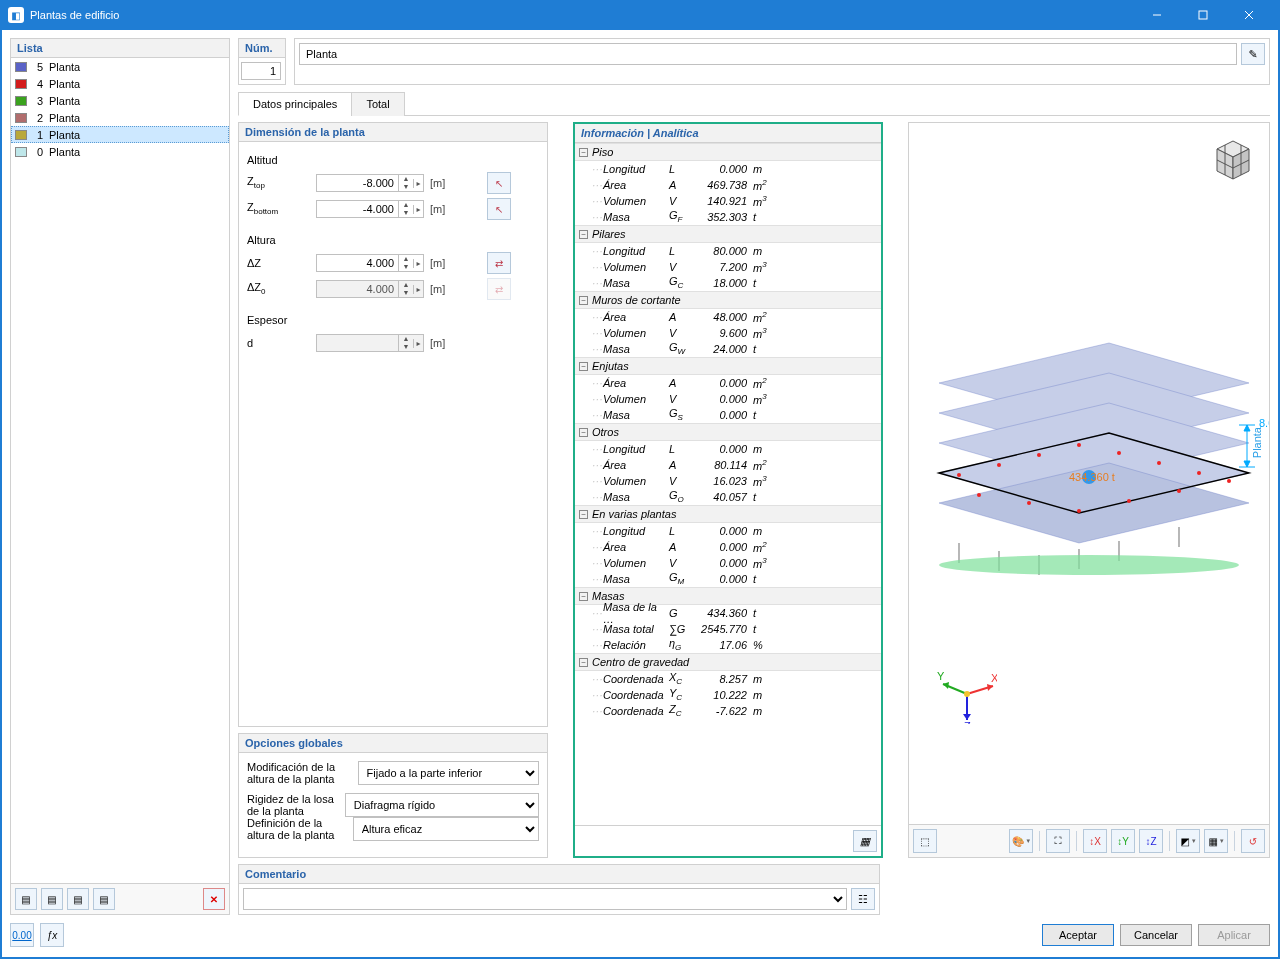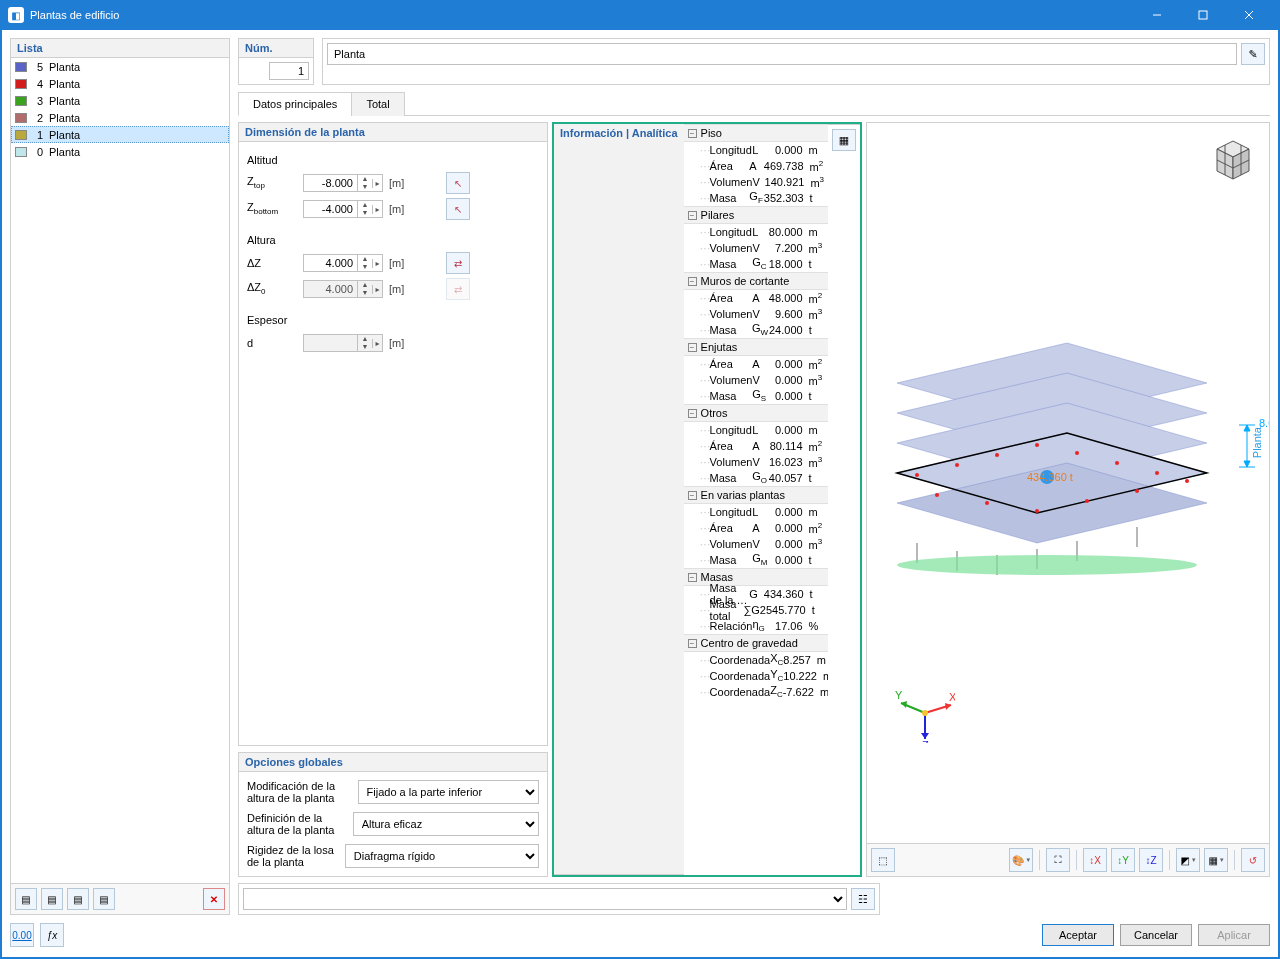--- a/index.html
+++ b/index.html
@@ -17,52 +17,52 @@
   .list-row { display:flex; align-items:center; height:17px; padding:0 4px; gap:6px;}
   .list-row.sel { background:#cde8ff; border:1px dotted #5a9bd4; padding:0 3px;}
   .colorbox { width:12px; height:10px; border:1px solid #888;}
   .list-row .num { width:10px; text-align:right;}
   .list-toolbar { display:flex; padding:4px; gap:4px; border-top:1px solid #d0d0d0; background:#f8f8f8;}
   .tbtn { width:22px; height:22px; border:1px solid #b5c8da; background:#eef5fc; display:flex; align-items:center; justify-content:center; font-size:10px;}
   .tbtn.red { color:#d00; font-weight:bold; border-color:#d88;}
   .main-col { flex:1; display:flex; flex-direction:column; gap:6px; min-width:0;}
   .head-row { display:flex; gap:8px;}
   .num-box, .name-box { border:1px solid #d0d0d0;}
-  .num-box { width:76px;}
+  .num-box { width:48px;}
   .name-box { flex:1;}
   .box-label { background:#f2f2f2; color:#2b64aa; font-weight:600; padding:3px 6px; border-bottom:1px solid #d0d0d0;}
   .num-val { padding:4px; display:flex; justify-content:flex-end;}
   .num-val input { width:40px; text-align:right; border:1px solid #c0c0c0; padding:2px 4px; background:#fff;}
   .name-val { padding:4px; display:flex; gap:4px;}
   .name-val input { flex:1; border:1px solid #c0c0c0; padding:3px 6px; background:#fff;}
   .iconbtn { width:24px; height:22px; border:1px solid #b5c8da; background:#eef5fc; display:flex; align-items:center; justify-content:center;}
   .tabs { display:flex; border-bottom:1px solid #d0d0d0;}
   .tab { padding:5px 14px; border:1px solid #d0d0d0; border-bottom:none; background:#f2f2f2; margin-right:-1px; position:relative; top:1px;}
   .tab.active { background:#fff; border-bottom:1px solid #fff;}
-  .tab-body { flex:1; display:flex; gap:4px; min-height:0;}
+  .tab-body { flex:1; display:flex; gap:25px; min-height:0;}
   .left-sub { width:310px; display:flex; flex-direction:column; gap:6px;}
   .group { border:1px solid #d0d0d0;}
   .group .ghead { background:#f2f2f2; color:#2b64aa; font-weight:600; padding:3px 6px; border-bottom:1px solid #d0d0d0;}
   .group .gbody { padding:8px;}
   .section-lab { color:#000; padding:4px 0 4px 0;}
   .field-row { display:flex; align-items:center; height:26px; gap:6px;}
   .field-row .flabel { width:50px;}
   .sub { font-size:8px; vertical-align:sub;text-align:center;}
-  .spinner { display:flex; align-items:center; width:80px; border:1px solid #c0c0c0; background:#fff;}
+  .spinner { display:flex; align-items:center; width:108px; border:1px solid #c0c0c0; background:#fff;margin-left:13px;}
   .spinner.disabled { background:#f2f2f2; color:#aaa;}
   .spinner input { flex:1; border:none; text-align:right; padding:2px 4px; width:40px; background:transparent;}
   .spinner .sbtns { display:flex; flex-direction:column; border-left:1px solid #c0c0c0;}
   .spinner .sbtns div { width:14px; height:8px; font-size:7px; text-align:center; line-height:8px; color:#555;}
   .spinner .ext { width:10px; text-align:center; border-left:1px solid #c0c0c0; font-size:8px; color:#555;}
   .unit { color:#444;}
   .side-btn { width:24px; height:22px; border:1px solid #b5c8da; background:#eef5fc; display:flex; align-items:center; justify-content:center; margin-left:36px; font-size:10px; color:#b34;}
   .side-btn.disabled { opacity:.4; background:#f4f4f4;}
   .sel-field { display:flex; flex-direction:row; gap:2px; margin-bottom:8px;}
   .sel-field select { width:100%; border:1px solid #c0c0c0; padding:2px 4px; background:#fff;}
-  .info-panel { width:310px; border:2px solid #1fae88; min-height:0; display:flex; flex-direction:row;}
+  .info-panel { width:310px; border:2px solid #1fae88; min-height:0; display:flex; flex-direction:column;font-style:italic;}
   .info-head { background:#f2f2f2; color:#2b64aa; font-weight:600; padding:3px 6px; border-bottom:1px solid #d0d0d0;}
   .info-body { flex:1; overflow-y:scroll; position:relative;}
   .info-group { }
   .ig-head { display:flex; align-items:center; background:#f2f2f2; border-top:1px solid #e0e0e0; border-bottom:1px solid #e0e0e0; padding:2px 4px; gap:4px;}
   .ig-head .tgl { width:9px; height:9px; border:1px solid #888; font-size:8px; line-height:8px; text-align:center; color:#555;}
   .ig-row { display:flex; align-items:center; padding:0 4px 0 16px; height:16px;}
   .ig-row .dots { width:12px; color:#ccc; letter-spacing:-1px;}
   .ig-row .prop { width:66px;}
   .ig-row .sym { width:24px;}
   .ig-row .val { width:60px; text-align:right; padding-right:6px;}
@@ -264,27 +264,27 @@
             </div>
           </div>
 
           <div class="group">
             <div class="ghead">Opciones globales</div>
             <div class="gbody">
               <div class="sel-field">
                 <span>Modificación de la altura de la planta</span>
                 <select><option>Fijado a la parte inferior</option></select>
               </div>
+              <div class="sel-field" style="margin-bottom:0">
+                <span>Rigidez de la losa de la planta</span>
+                <select><option>Diafragma rígido</option></select>
+              </div>
               <div class="sel-field">
                 <span>Definición de la altura de la planta</span>
                 <select><option>Altura eficaz</option></select>
-              </div>
-              <div class="sel-field" style="margin-bottom:0">
-                <span>Rigidez de la losa de la planta</span>
-                <select><option>Diafragma rígido</option></select>
               </div>
             </div>
           </div>
         </div>
 
         <div class="info-panel">
           <div class="info-head">Información | Analítica</div>
           <div class="info-body" id="info-body">
               <div class="info-group">
                 <div class="ig-head">
@@ -621,20 +621,21 @@
             <div class="sq drop">◩</div>
             <div class="sq drop">▦</div>
             <div class="sepv"></div>
             <div class="sq" style="color:#d33">↺</div>
           </div>
         </div>
       </div>
 
       <div class="comment-row">
         <div class="comment-box">
+          <div class="box-label">Comentario</div>
           <div class="comment-body">
             <select><option></option></select>
             <div class="iconbtn">☷</div>
           </div>
         </div>
         <div style="width:382px"></div>
       </div>
     </div>
   </div>
 

